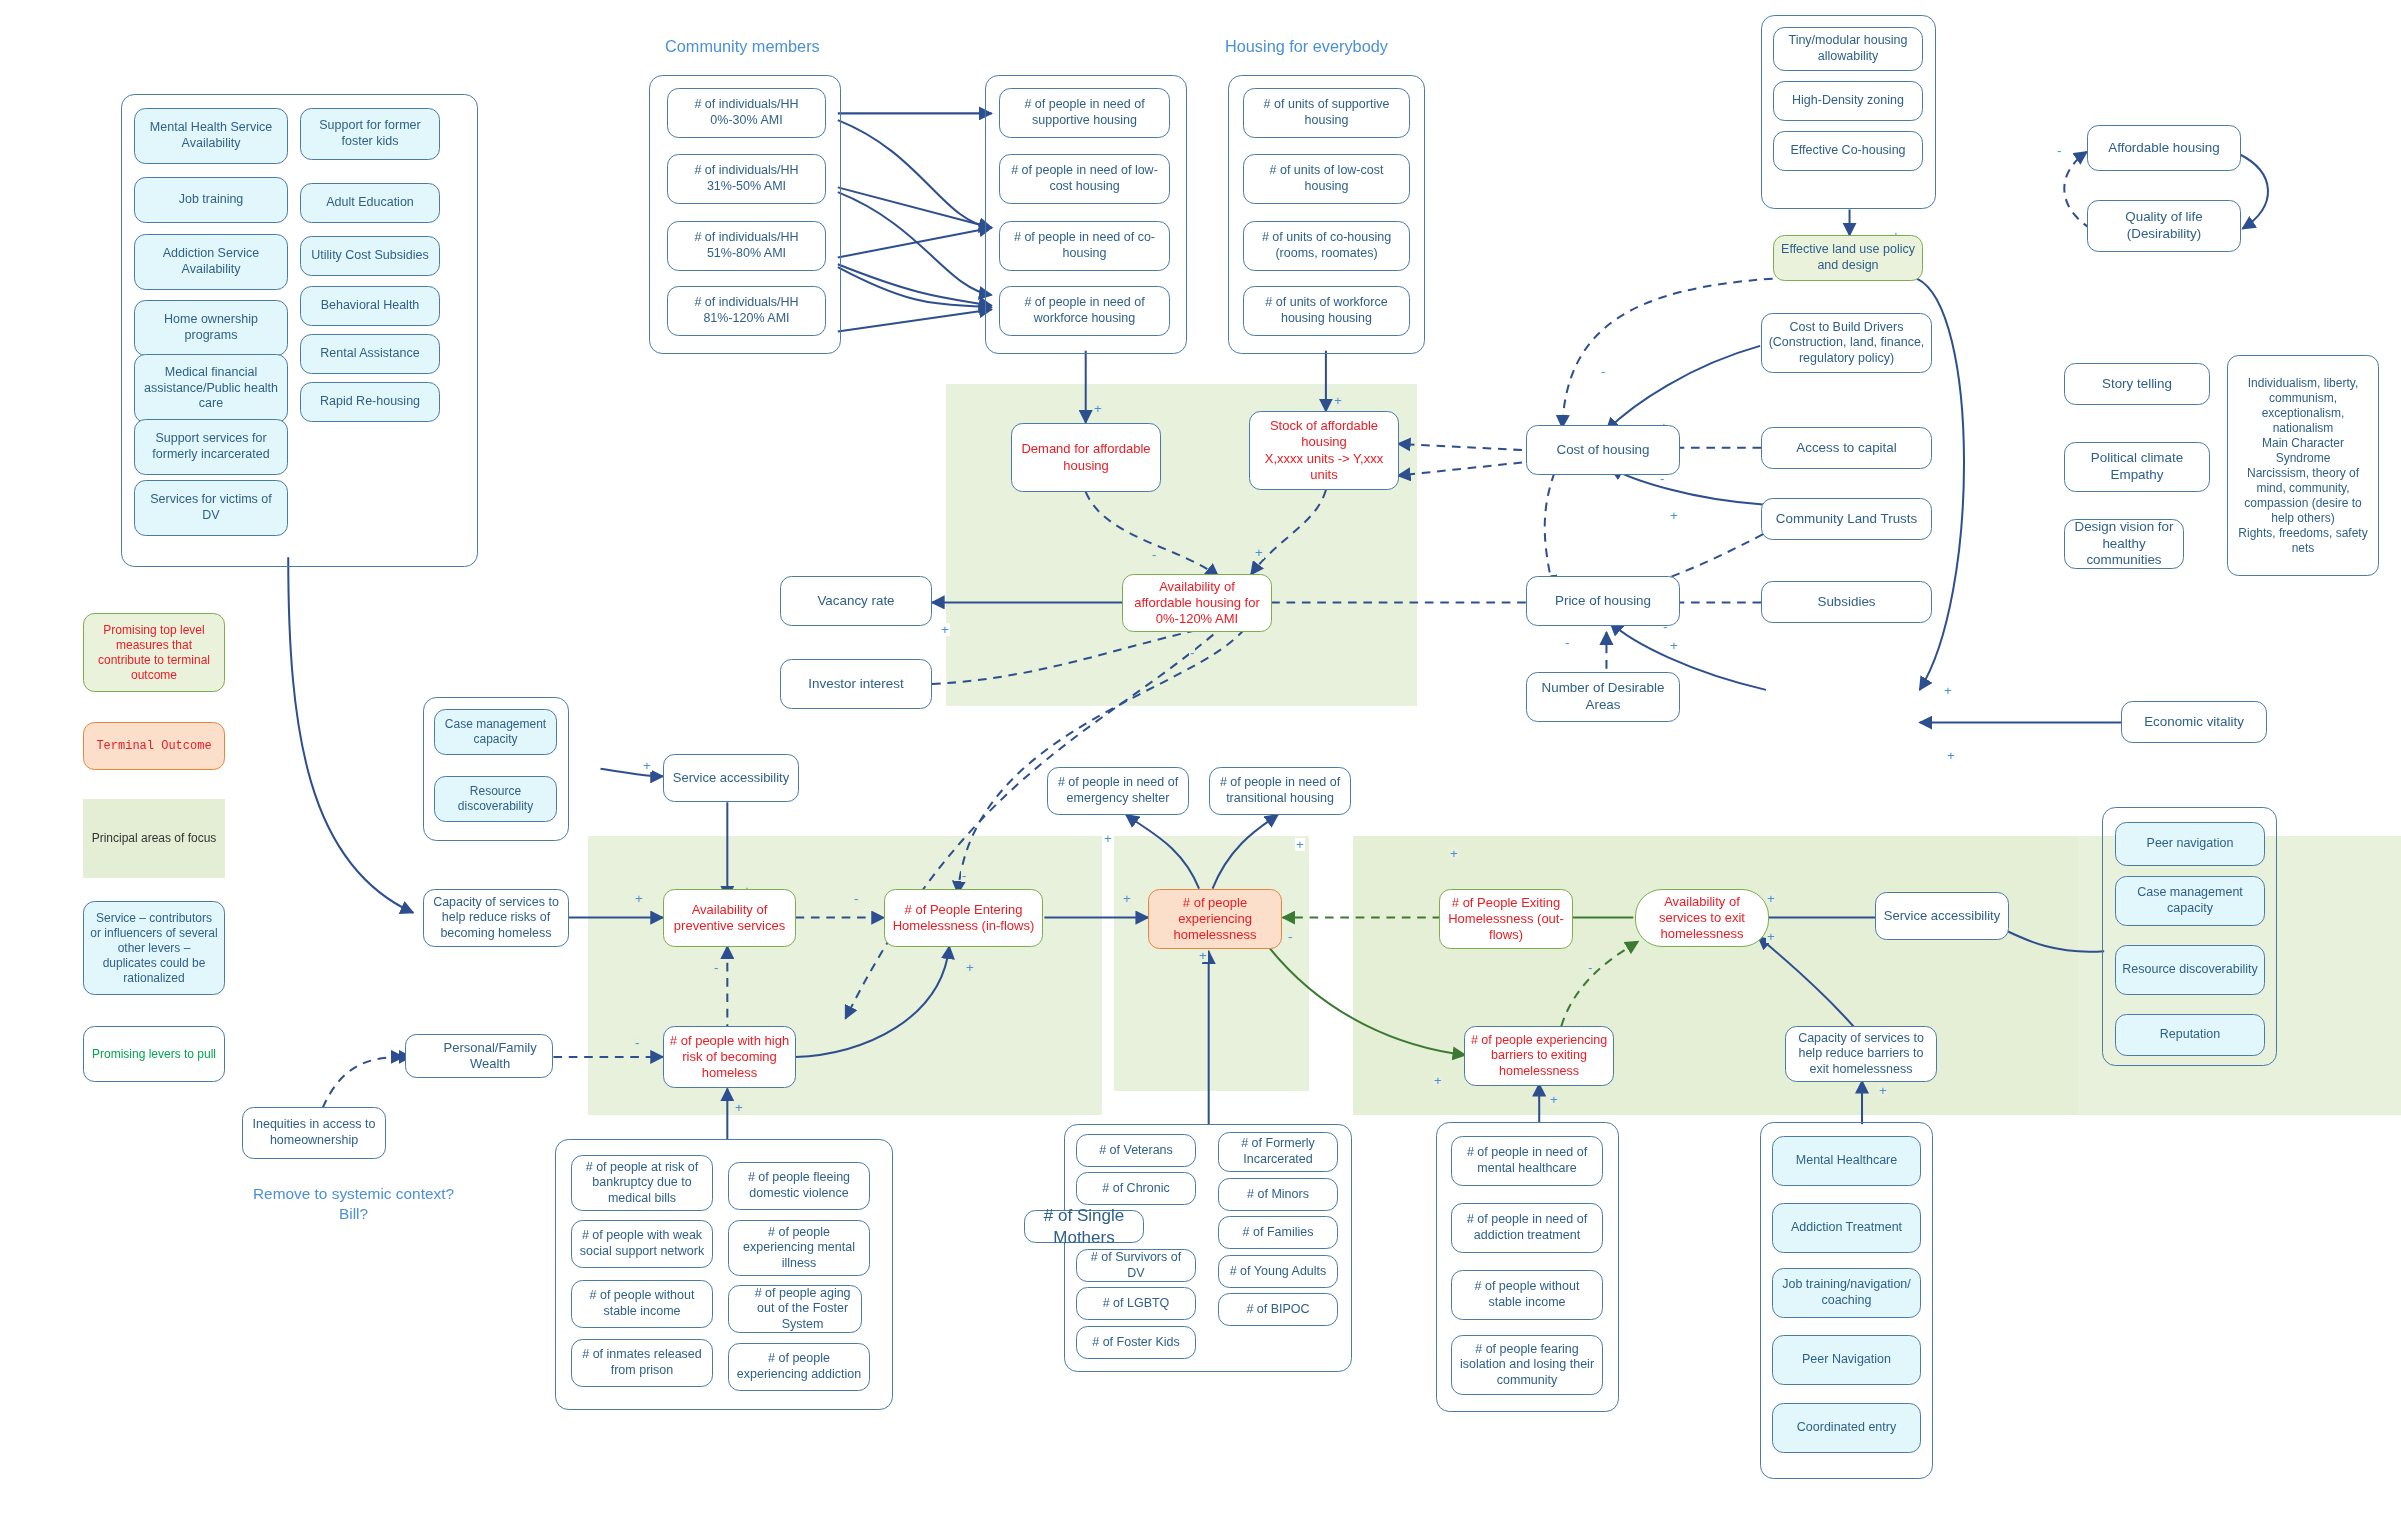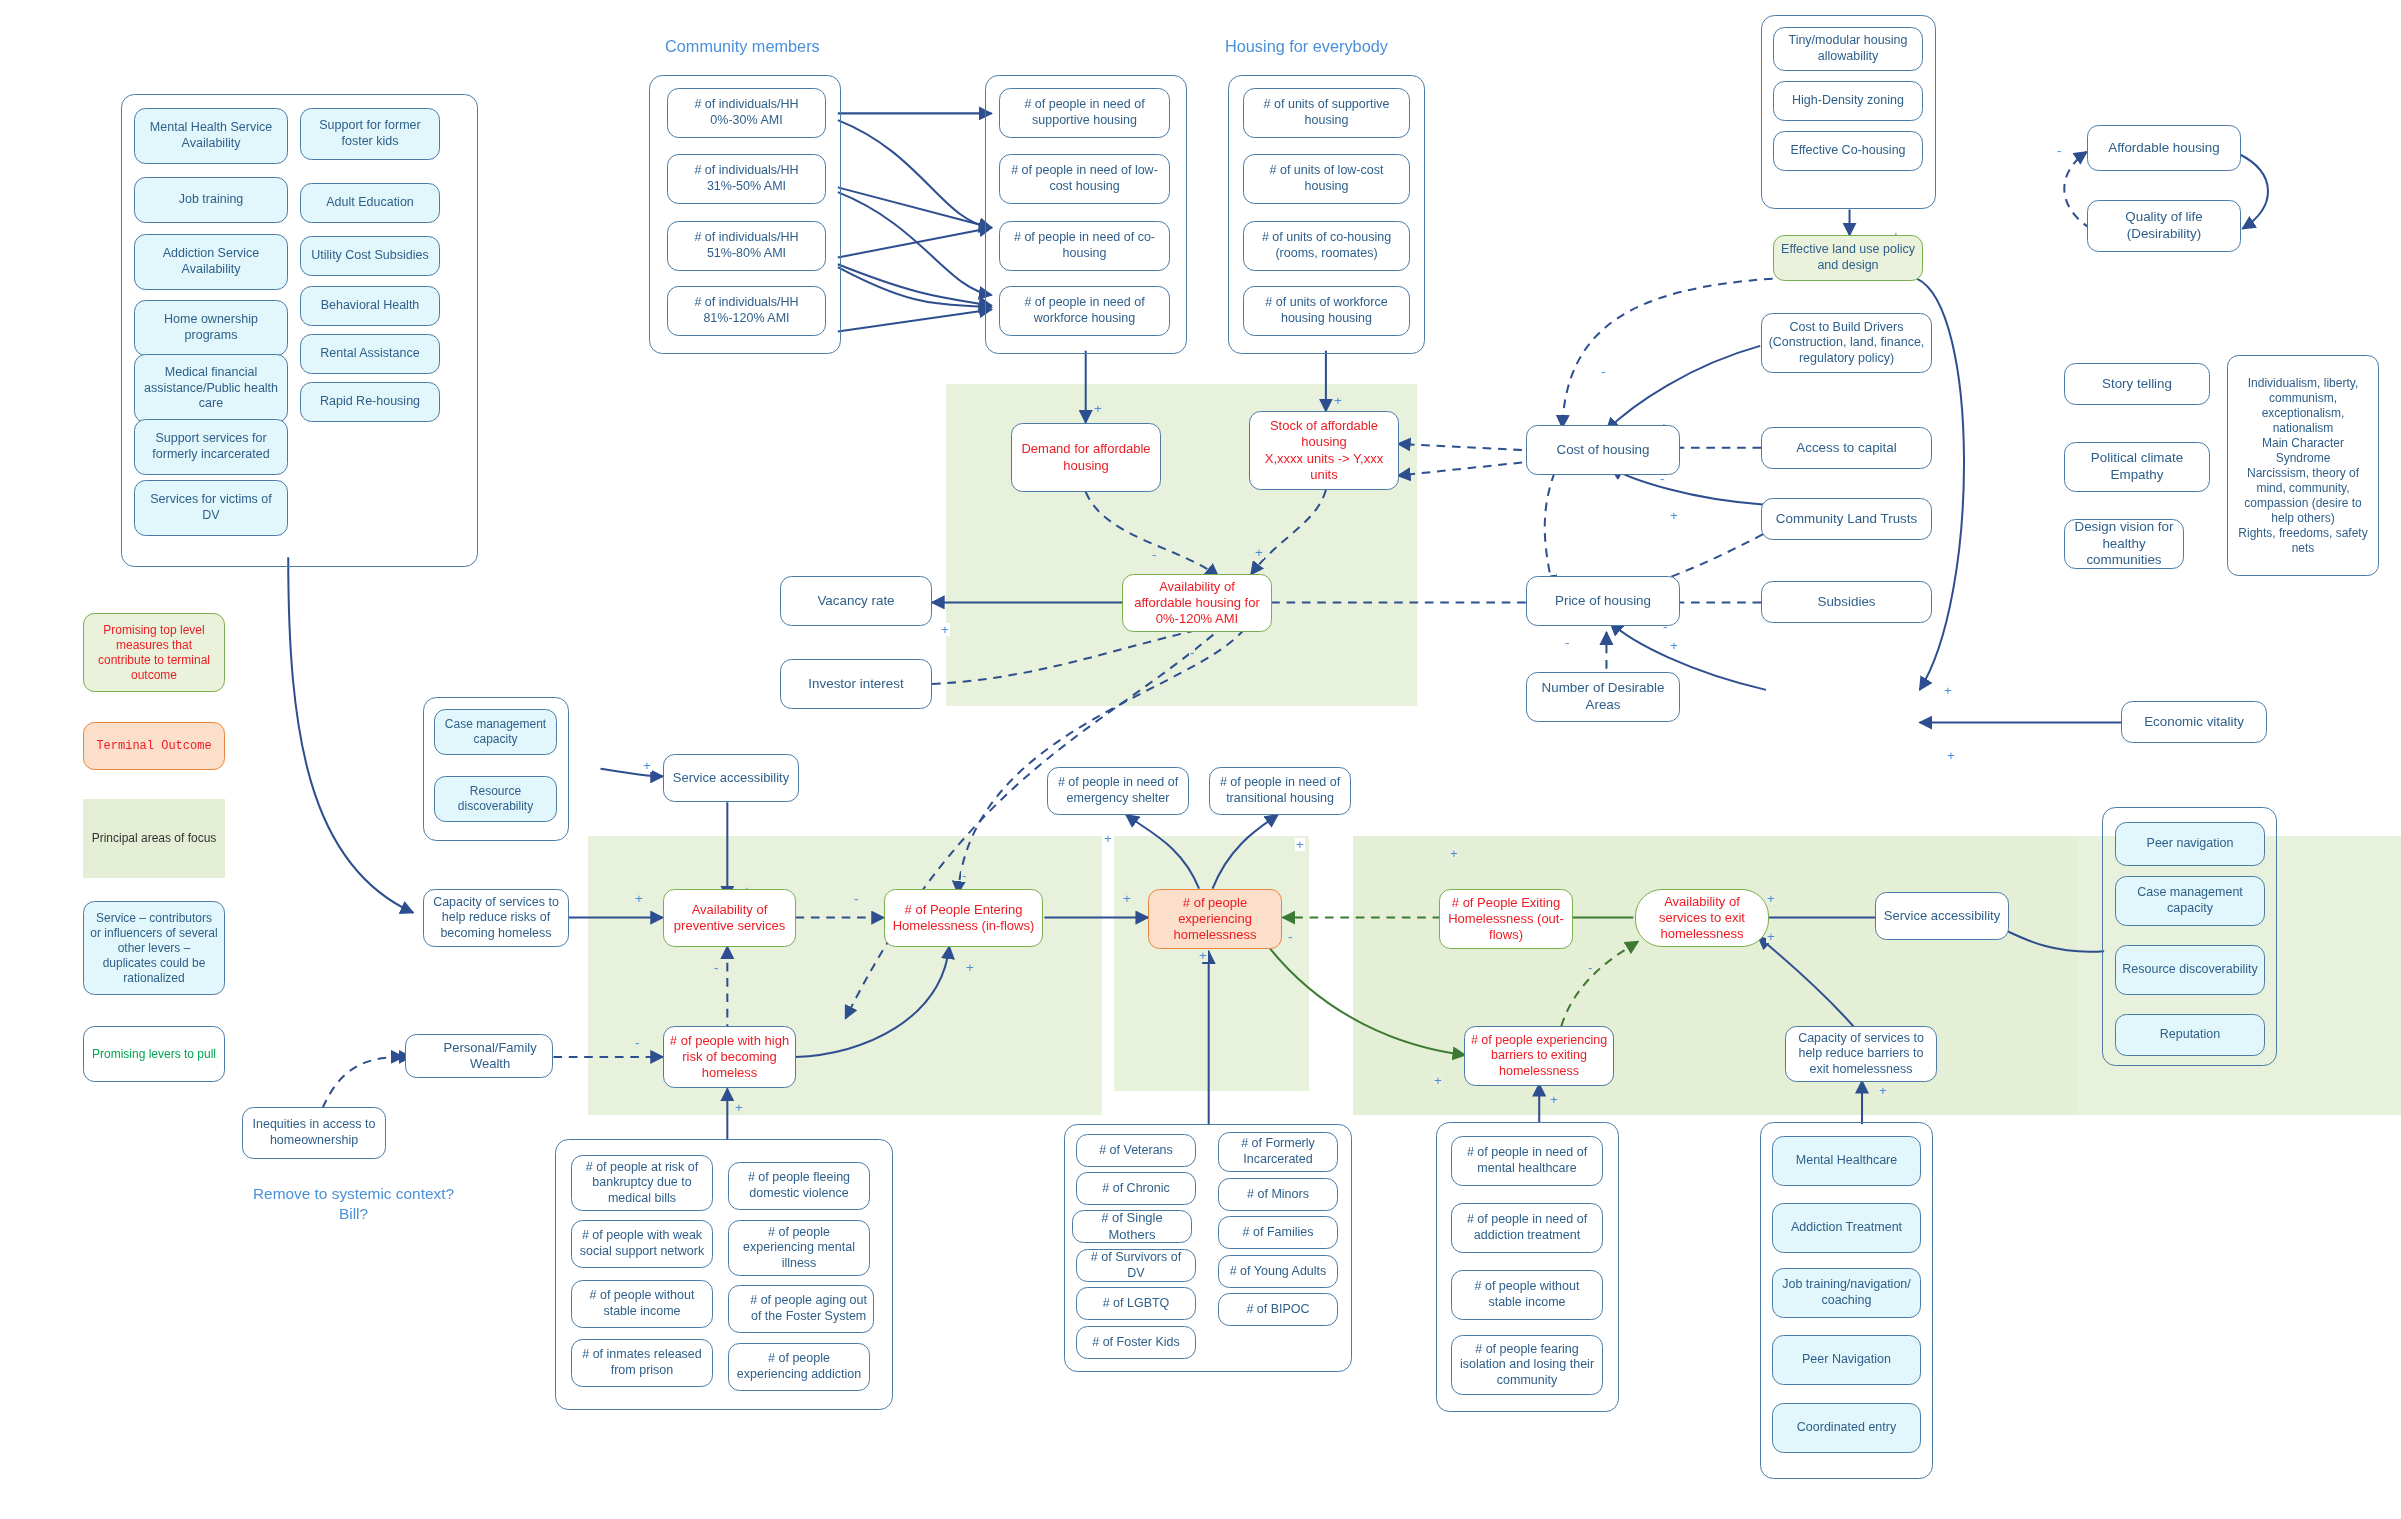--- a/index.html
+++ b/index.html
@@ -324,27 +324,27 @@
   <div class="node lt" style="left:2115px;top:945px;width:150px;height:50px;font-size:12.5px;">Resource discoverability</div>
   <div class="node lt" style="left:2115px;top:1014px;width:150px;height:42px;font-size:12.5px;">Reputation</div>
 
   <div class="group" style="left:555px;top:1139px;width:338px;height:271px;"></div>
   <div class="node" style="left:571px;top:1155px;width:142px;height:56px;font-size:12.5px;"># of people at risk of bankruptcy due to medical bills</div>
   <div class="node" style="left:571px;top:1220px;width:142px;height:48px;font-size:12.5px;"># of people with weak social support network</div>
   <div class="node" style="left:571px;top:1280px;width:142px;height:48px;font-size:12.5px;"># of people without stable income</div>
   <div class="node" style="left:571px;top:1339px;width:142px;height:48px;font-size:12.5px;"># of inmates released from prison</div>
   <div class="node" style="left:728px;top:1162px;width:142px;height:48px;font-size:12.5px;"># of people fleeing domestic violence</div>
   <div class="node" style="left:728px;top:1220px;width:142px;height:56px;font-size:12.5px;"># of people experiencing mental illness</div>
-  <div class="node" style="left:728px;top:1285px;width:146px;height:48px;font-size:12.5px;padding-left:21px;"># of people aging out of the Foster System</div>
+  <div class="node" style="left:728px;top:1285px;width:134px;height:48px;font-size:12.5px;padding-left:21px;"># of people aging out of the Foster System</div>
   <div class="node" style="left:728px;top:1343px;width:142px;height:48px;font-size:12.5px;"># of people experiencing addiction</div>
 
   <div class="group" style="left:1064px;top:1124px;width:288px;height:248px;"></div>
   <div class="node" style="left:1076px;top:1134px;width:120px;height:33px;font-size:12.5px;"># of Veterans</div>
   <div class="node" style="left:1076px;top:1172px;width:120px;height:33px;font-size:12.5px;"># of Chronic</div>
-  <div class="node" style="left:1072px;top:1210px;width:120px;height:33px;font-size:13px;"># of Single Mothers</div>
+  <div class="node" style="left:1024px;top:1210px;width:120px;height:33px;font-size:17px;"># of Single Mothers</div>
   <div class="node" style="left:1076px;top:1249px;width:120px;height:33px;font-size:12.5px;"># of Survivors of DV</div>
   <div class="node" style="left:1076px;top:1287px;width:120px;height:33px;font-size:12.5px;"># of LGBTQ</div>
   <div class="node" style="left:1076px;top:1326px;width:120px;height:33px;font-size:12.5px;"># of Foster Kids</div>
   <div class="node" style="left:1218px;top:1132px;width:120px;height:40px;font-size:12.5px;"># of Formerly Incarcerated</div>
   <div class="node" style="left:1218px;top:1178px;width:120px;height:33px;font-size:12.5px;"># of Minors</div>
   <div class="node" style="left:1218px;top:1216px;width:120px;height:33px;font-size:12.5px;"># of Families</div>
   <div class="node" style="left:1218px;top:1255px;width:120px;height:33px;font-size:12.5px;"># of Young Adults</div>
   <div class="node" style="left:1218px;top:1293px;width:120px;height:33px;font-size:12.5px;"># of BIPOC</div>
 
   <div class="group" style="left:1436px;top:1122px;width:183px;height:290px;"></div>

